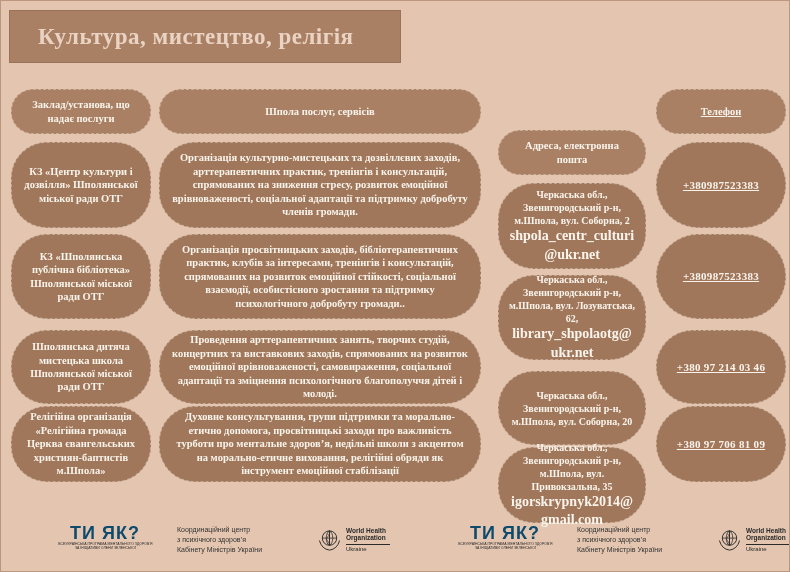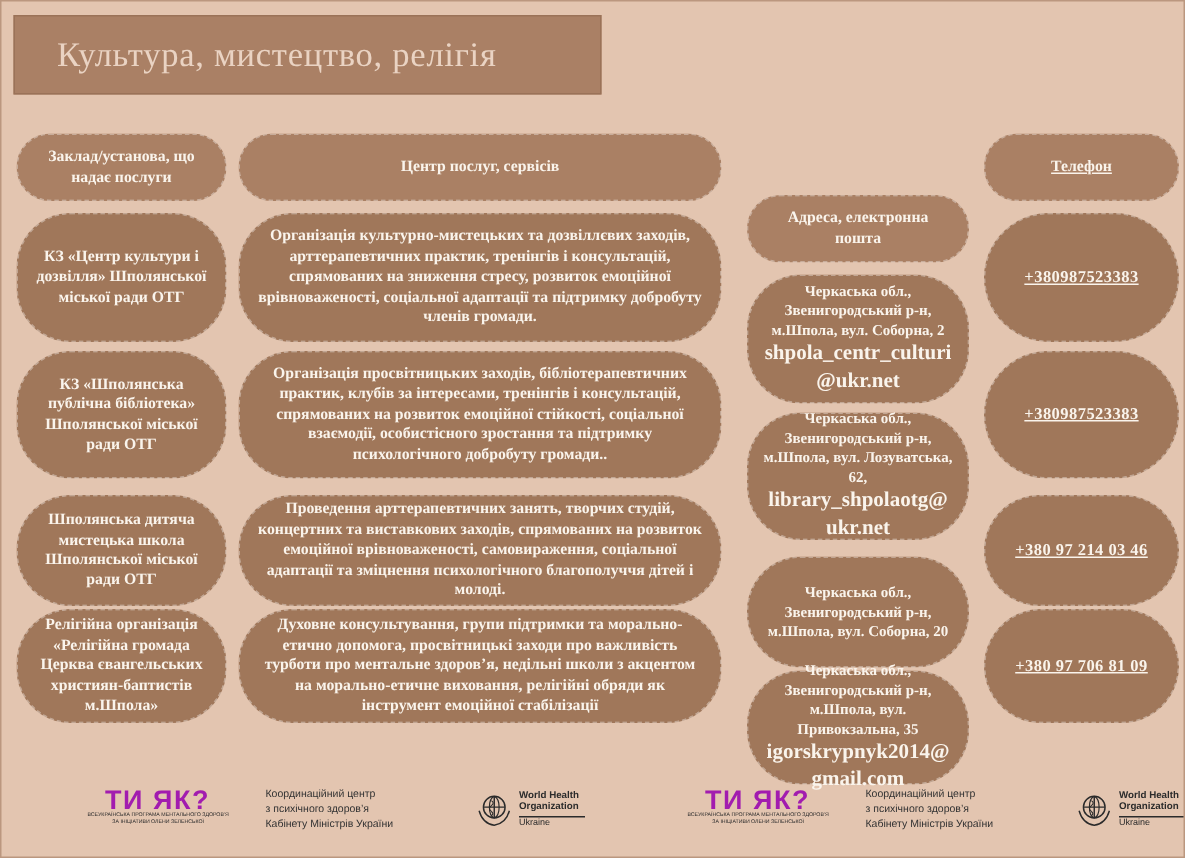--- a/index.html
+++ b/index.html
@@ -7,21 +7,21 @@
     position:relative;width:790px;height:572px;margin:0 auto;
     background:#e3c5b0;border:1px solid #bb977f;box-sizing:border-box;
     font-family:"Liberation Serif","DejaVu Serif",serif;overflow:hidden;
   }
   .title-bar{
     position:absolute;left:8px;top:9px;width:392px;height:53px;
     background:#aa8065;border:1px solid #9a7258;box-sizing:border-box;
     display:flex;align-items:center;padding-left:28px;
   }
   .title-bar .t{
-    color:#ead3c3;font-size:23px;letter-spacing:0.5px;font-weight:400;
+    color:#ead3c3;font-size:23px;letter-spacing:0.5px;font-weight:700;
   }
   .cell{
     position:absolute;box-sizing:border-box;
     display:flex;flex-direction:column;align-items:center;justify-content:center;
     text-align:center;color:#faf4ec;font-weight:bold;
     border:1px dashed rgba(255,255,255,0.35);
     padding:4px 10px;line-height:1.28;white-space:pre-line;
   }
   .hcell{
     background:#aa8064;border-radius:22px;font-size:10.5px;
@@ -46,21 +46,21 @@
   .r4{top:405px;height:76px;}
   
   .footer-group{
     position:absolute;top:514px;height:50px;
     display:flex;align-items:center;gap:20px;
     font-family:"Liberation Sans","DejaVu Sans",sans-serif;color:#2b2b2b;
   }
   .fg-left{left:52px;}
   .fg-right{left:452px;}
   .tyyak{width:104px;text-align:center;}
-  .tyyak-main{font-size:18px;font-weight:bold;color:#a21caf;letter-spacing:1px;line-height:1;}
+  .tyyak-main{font-size:18px;font-weight:bold;color:#0c4a6e;letter-spacing:1px;line-height:1;}
   .tyyak-tag{
     font-size:6px;line-height:1.15;color:#2b2b2b;white-space:pre-line;
     transform:scale(0.58);transform-origin:top center;width:172%;margin-left:-36%;
   }
   .coord{
     font-size:7px;line-height:1.4;color:#333;white-space:pre-line;width:120px;text-align:left;
   }
   .who{display:flex;align-items:flex-start;gap:4px;width:78px;}
   .who-emblem{flex:0 0 auto;margin-top:1px;}
   .who-text{display:flex;flex-direction:column;}
@@ -71,21 +71,21 @@
 </head>
 <body>
 
 <div class="slide">
 
   <div class="title-bar">
     <span class="t">Культура, мистецтво, релігія</span>
   </div>
 
   <div class="cell hcell c1 rh">Заклад/установа, що надає послуги</div>
-  <div class="cell hcell c2 rh">Центр послуг, сервісів</div>
+  <div class="cell hcell c2 rh">Шпола послуг, сервісів</div>
   <div class="cell hcell c3 rh">Адреса, електронна пошта</div>
   <div class="cell hcell c4 rh">Телефон</div>
 
   <div class="cell dcell c2 r1 svc">Організація культурно-мистецьких та дозвіллєвих заходів, арттерапевтичних практик, тренінгів і консультацій, спрямованих на зниження стресу, розвиток емоційної врівноваженості, соціальної адаптації та підтримку добробуту членів громади.</div>
   <div class="cell dcell c1 r1">КЗ «Центр культури і дозвілля» Шполянської міської ради ОТГ</div>
   <div class="cell dcell c3 r1">
     <div class="addr">Черкаська обл.,
 Звенигородський р-н,
 м.Шпола, вул. Соборна, 2</div>
     <div class="email">shpola_centr_culturi@ukr.net</div>

